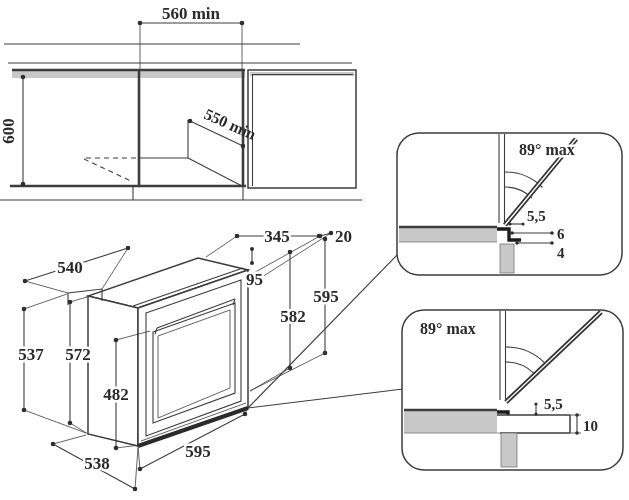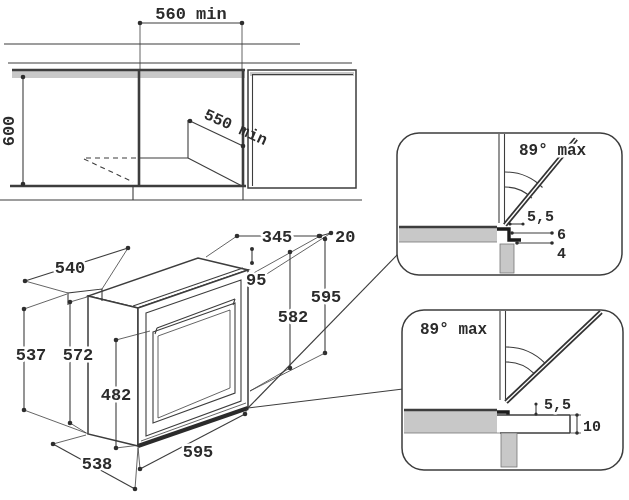--- a/index.html
+++ b/index.html
@@ -1,17 +1,17 @@
 <!DOCTYPE html>
 <html><head>
 <meta charset="utf-8">
 <style>
   html,body{margin:0;padding:0;background:#ffffff;}
   #stage{position:relative;width:629px;height:492px;background:#ffffff;overflow:hidden;
-         font-family:Liberation Mono, monospace;}
+         font-family:Liberation Serif, serif;}
   svg{display:block;}
   .ln{stroke:#3d3d3d;stroke-width:1.1;fill:none;}
   .thin{stroke-width:0.8;}
   .med{stroke-width:1.5;}
   .thk{stroke-width:2.4;}
   .wall{stroke-width:2.6;}
   .xthk{stroke:#2b2b2b;stroke-width:4;}
   .blk{stroke:#1c1c1c;stroke-width:3.4;fill:none;}
   .face{fill:#ffffff;stroke:#3d3d3d;stroke-width:1.5;}
   .gray{fill:#c8c8c8;stroke:none;}

